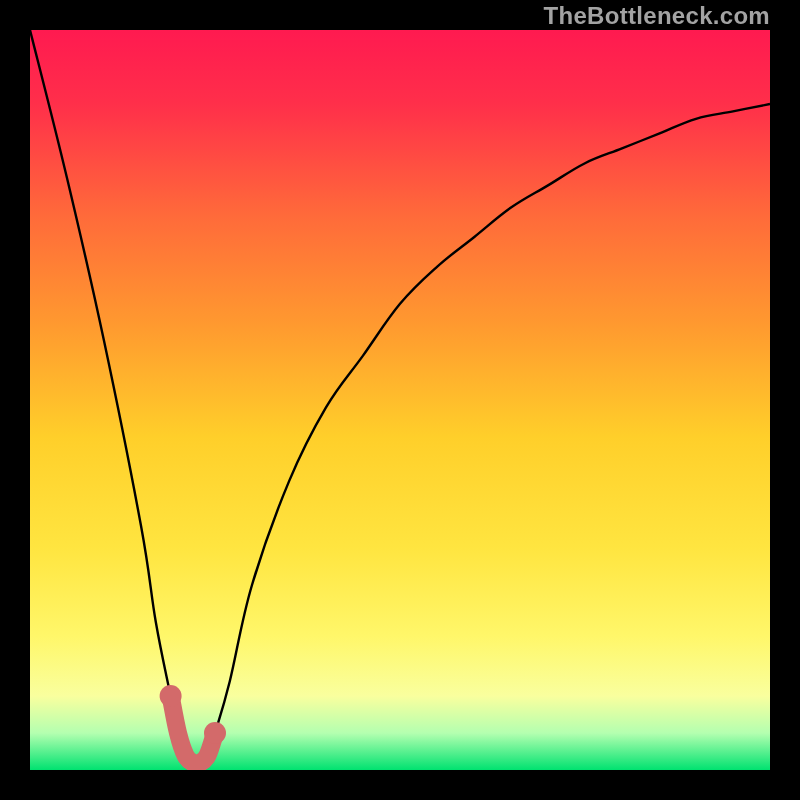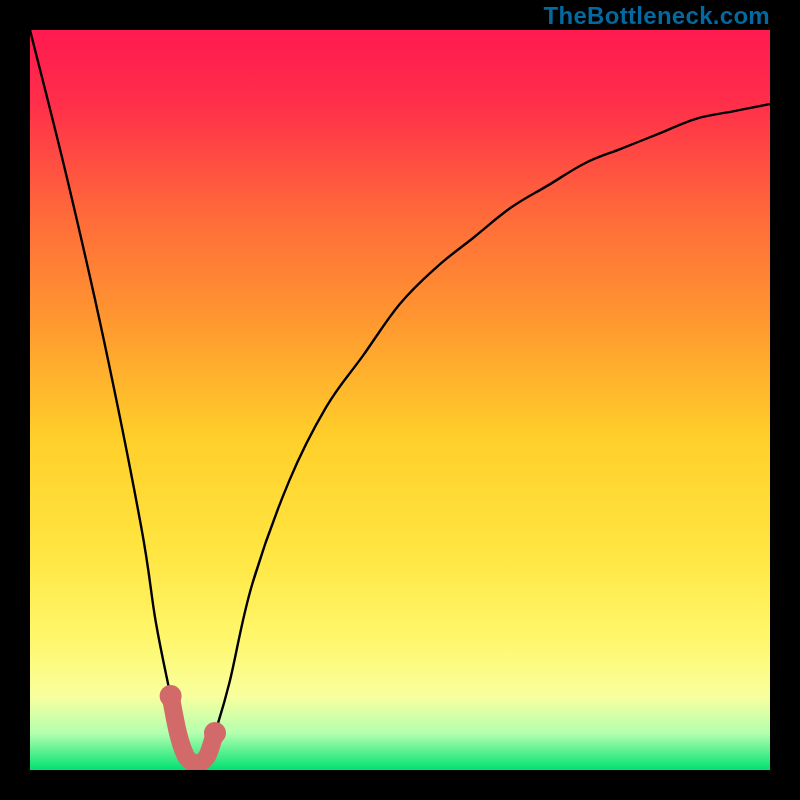--- a/index.html
+++ b/index.html
@@ -22,21 +22,21 @@
     position: absolute;
     left: 0; top: 0; right: 0; bottom: 0;
   }
   .watermark {
     position: absolute;
     top: 2px;
     right: 30px;
     font-family: Arial, Helvetica, sans-serif;
     font-size: 24px;
     font-weight: 600;
-    color: #0369a1;
+    color: #a3a3a3;
     letter-spacing: 0.3px;
   }
   svg.curves {
     position: absolute;
     left: 0; top: 0;
     width: 740px;
     height: 740px;
   }
 </style>
 </head>

